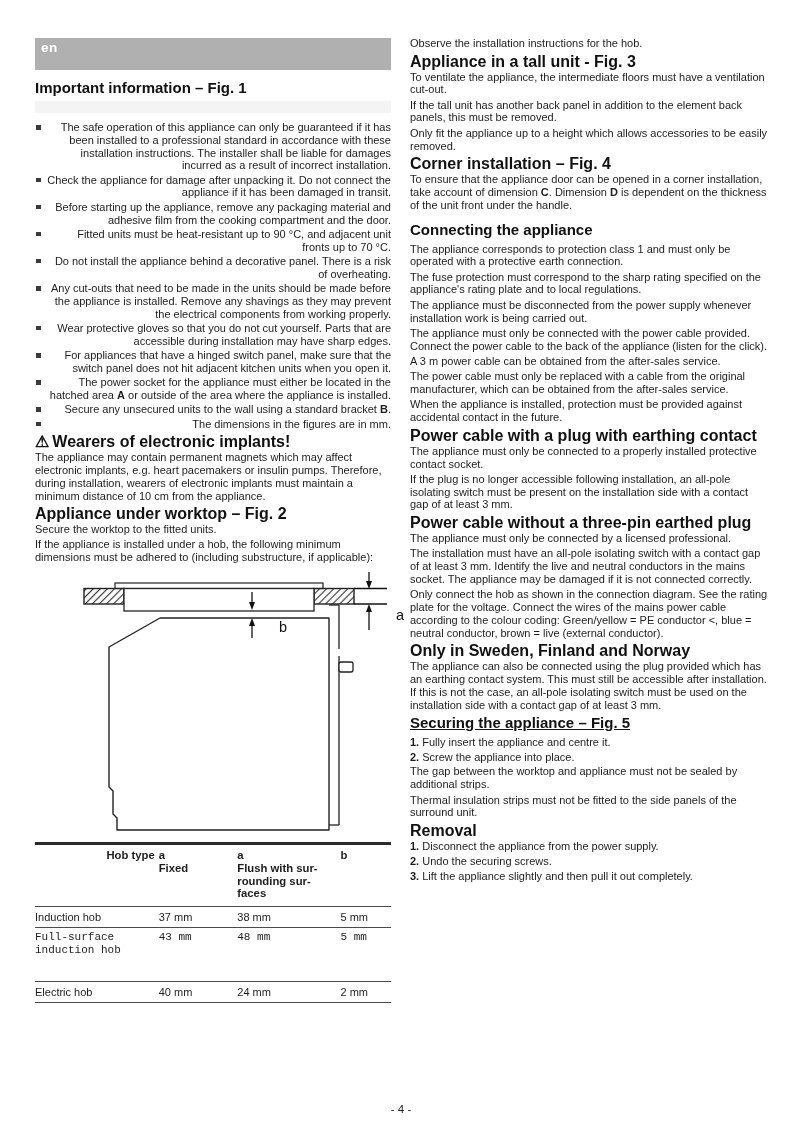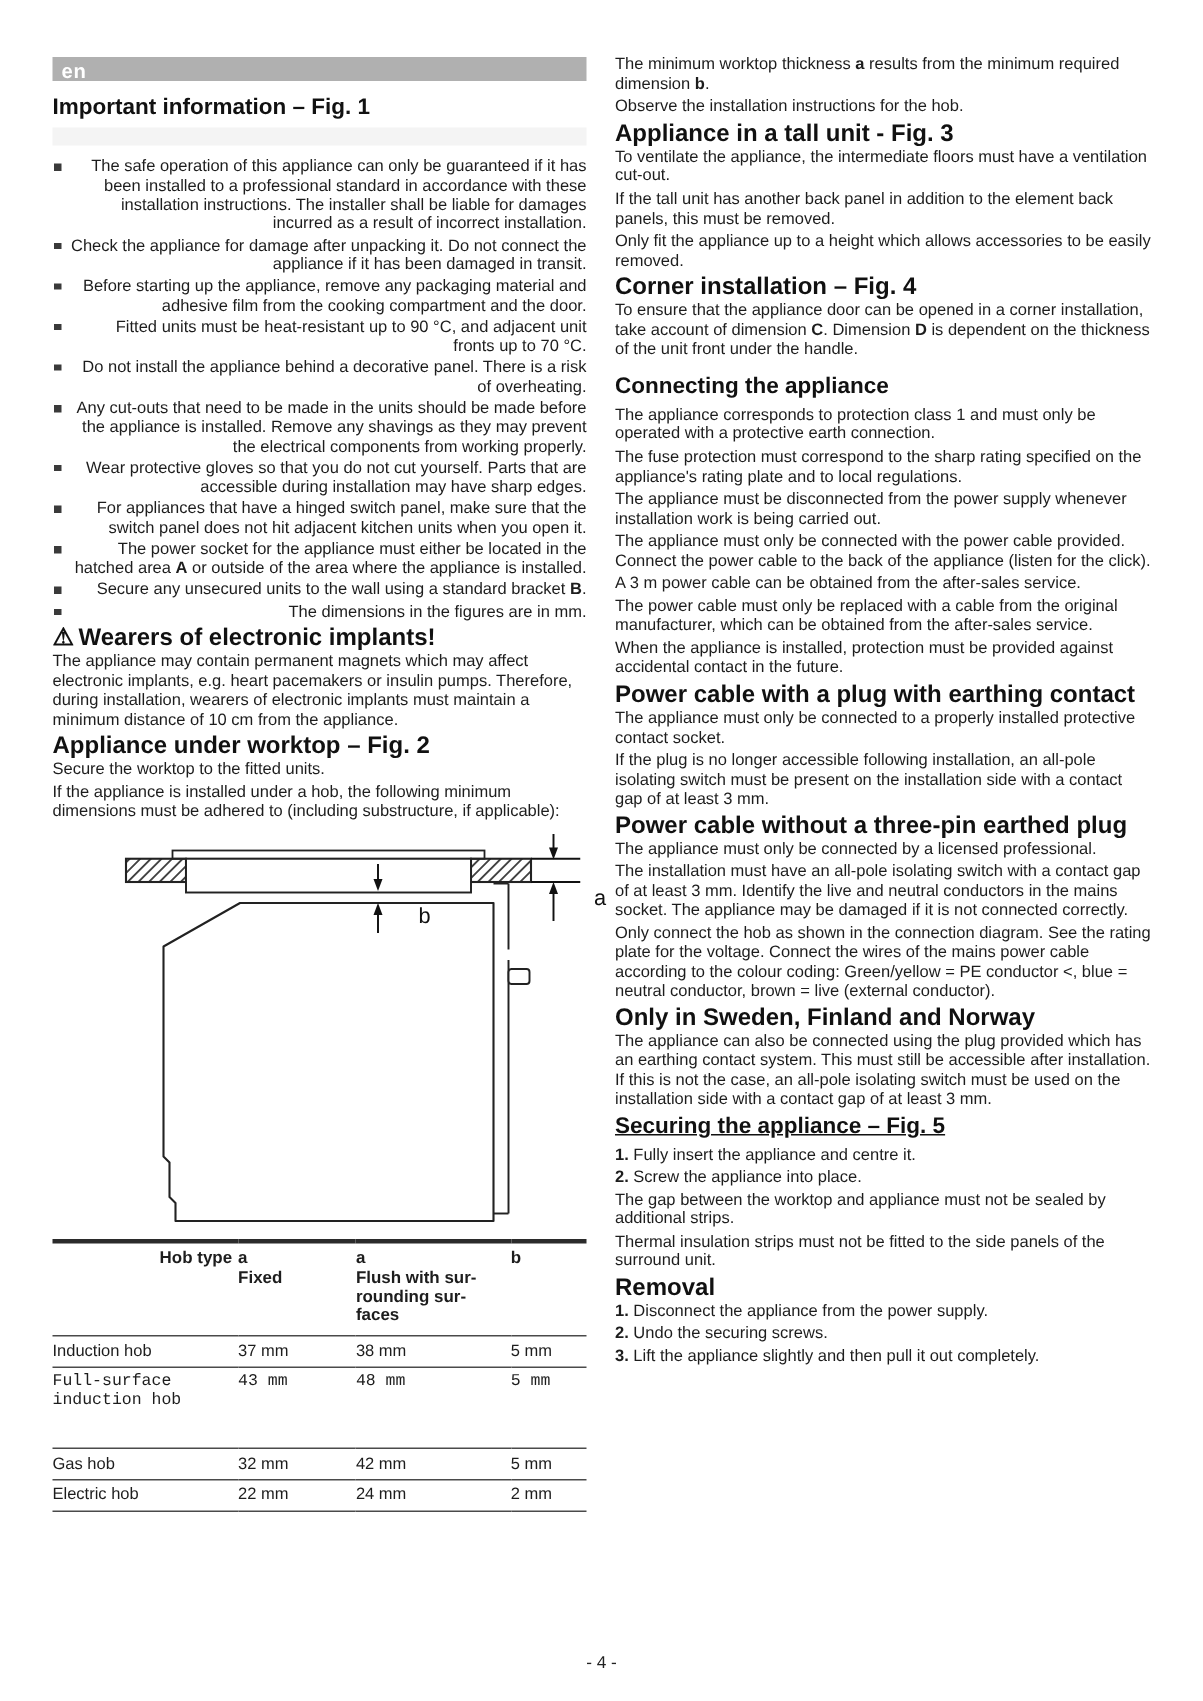--- a/index.html
+++ b/index.html
@@ -5,21 +5,21 @@
   html,body{margin:0;padding:0;}
   body{
     width:802px;height:1134px;background:#ffffff;color:#1d1d1d;
     font-family:"Liberation Sans",sans-serif;font-size:11px;line-height:12.8px;
     position:relative;overflow:hidden;
   }
   b{font-weight:bold;}
   .col-left{position:absolute;left:35px;top:38px;width:356px;}
   .col-right{position:absolute;left:410px;top:37px;width:358px;}
   .enbar{background:#b0b0b0;color:#ffffff;font-weight:bold;font-size:13.5px;
-    line-height:20px;height:16px;padding-left:6px;letter-spacing:.5px;margin-bottom:9px;}
+    line-height:20px;height:32px;padding-left:6px;letter-spacing:.5px;margin-bottom:9px;}
   .h-main{font-size:15px;line-height:18px;font-weight:bold;margin:0 0 4px;color:#111;}
   .scanband{height:12px;background:#f4f4f4;margin:2px 0 8px;}
   .h-sub{font-size:16px;font-weight:bold;margin:6px 0 2px;color:#111;}
   p{margin:0 0 2.5px;}
   ul.bullets{list-style:none;margin:0 0 2px;padding:0;}
   ul.bullets li{position:relative;padding-left:12px;margin:0 0 1.5px;text-align:right;}
   .bmark{position:absolute;left:1px;top:4px;width:4.5px;height:4.5px;background:#3a3a3a;}
   .warn-icon{font-weight:bold;margin-right:3px;}
   .figure-wrap{position:relative;margin:8px 0 0 0;height:264px;}
   .figure-wrap svg{position:absolute;left:22px;top:0;}
@@ -131,38 +131,31 @@
         <td>38 mm</td>
         <td>5 mm</td>
       </tr>
       <tr class="tall">
         <td>Full-surface induction hob</td>
         <td>43 mm</td>
         <td>48 mm</td>
         <td>5 mm</td>
       </tr>
       <tr>
-        <td>Gas hob</td>
-        <td>32 mm</td>
-        <td>42 mm</td>
-        <td>5 mm</td>
-      </tr>
-      <tr>
         <td>Electric hob</td>
-        <td>22 mm</td>
+        <td>40 mm</td>
         <td>24 mm</td>
         <td>2 mm</td>
       </tr>
     </tbody>
   </table>
 </div>
 
 <div class="col-right">
 
-  <p>The minimum worktop thickness <b>a</b> results from the minimum required dimension <b>b</b>.</p>
   <p>Observe the installation instructions for the hob.</p>
 
   <div class="h-sub">Appliance in a tall unit - Fig. 3</div>
   <p>To ventilate the appliance, the intermediate floors must have a ventilation cut-out.</p>
   <p>If the tall unit has another back panel in addition to the element back panels, this must be removed.</p>
   <p>Only fit the appliance up to a height which allows accessories to be easily removed.</p>
 
   <div class="h-sub">Corner installation – Fig. 4</div>
   <p>To ensure that the appliance door can be opened in a corner installation, take account of dimension <b>C</b>. Dimension <b>D</b> is dependent on the thickness of the unit front under the handle.</p>
 

